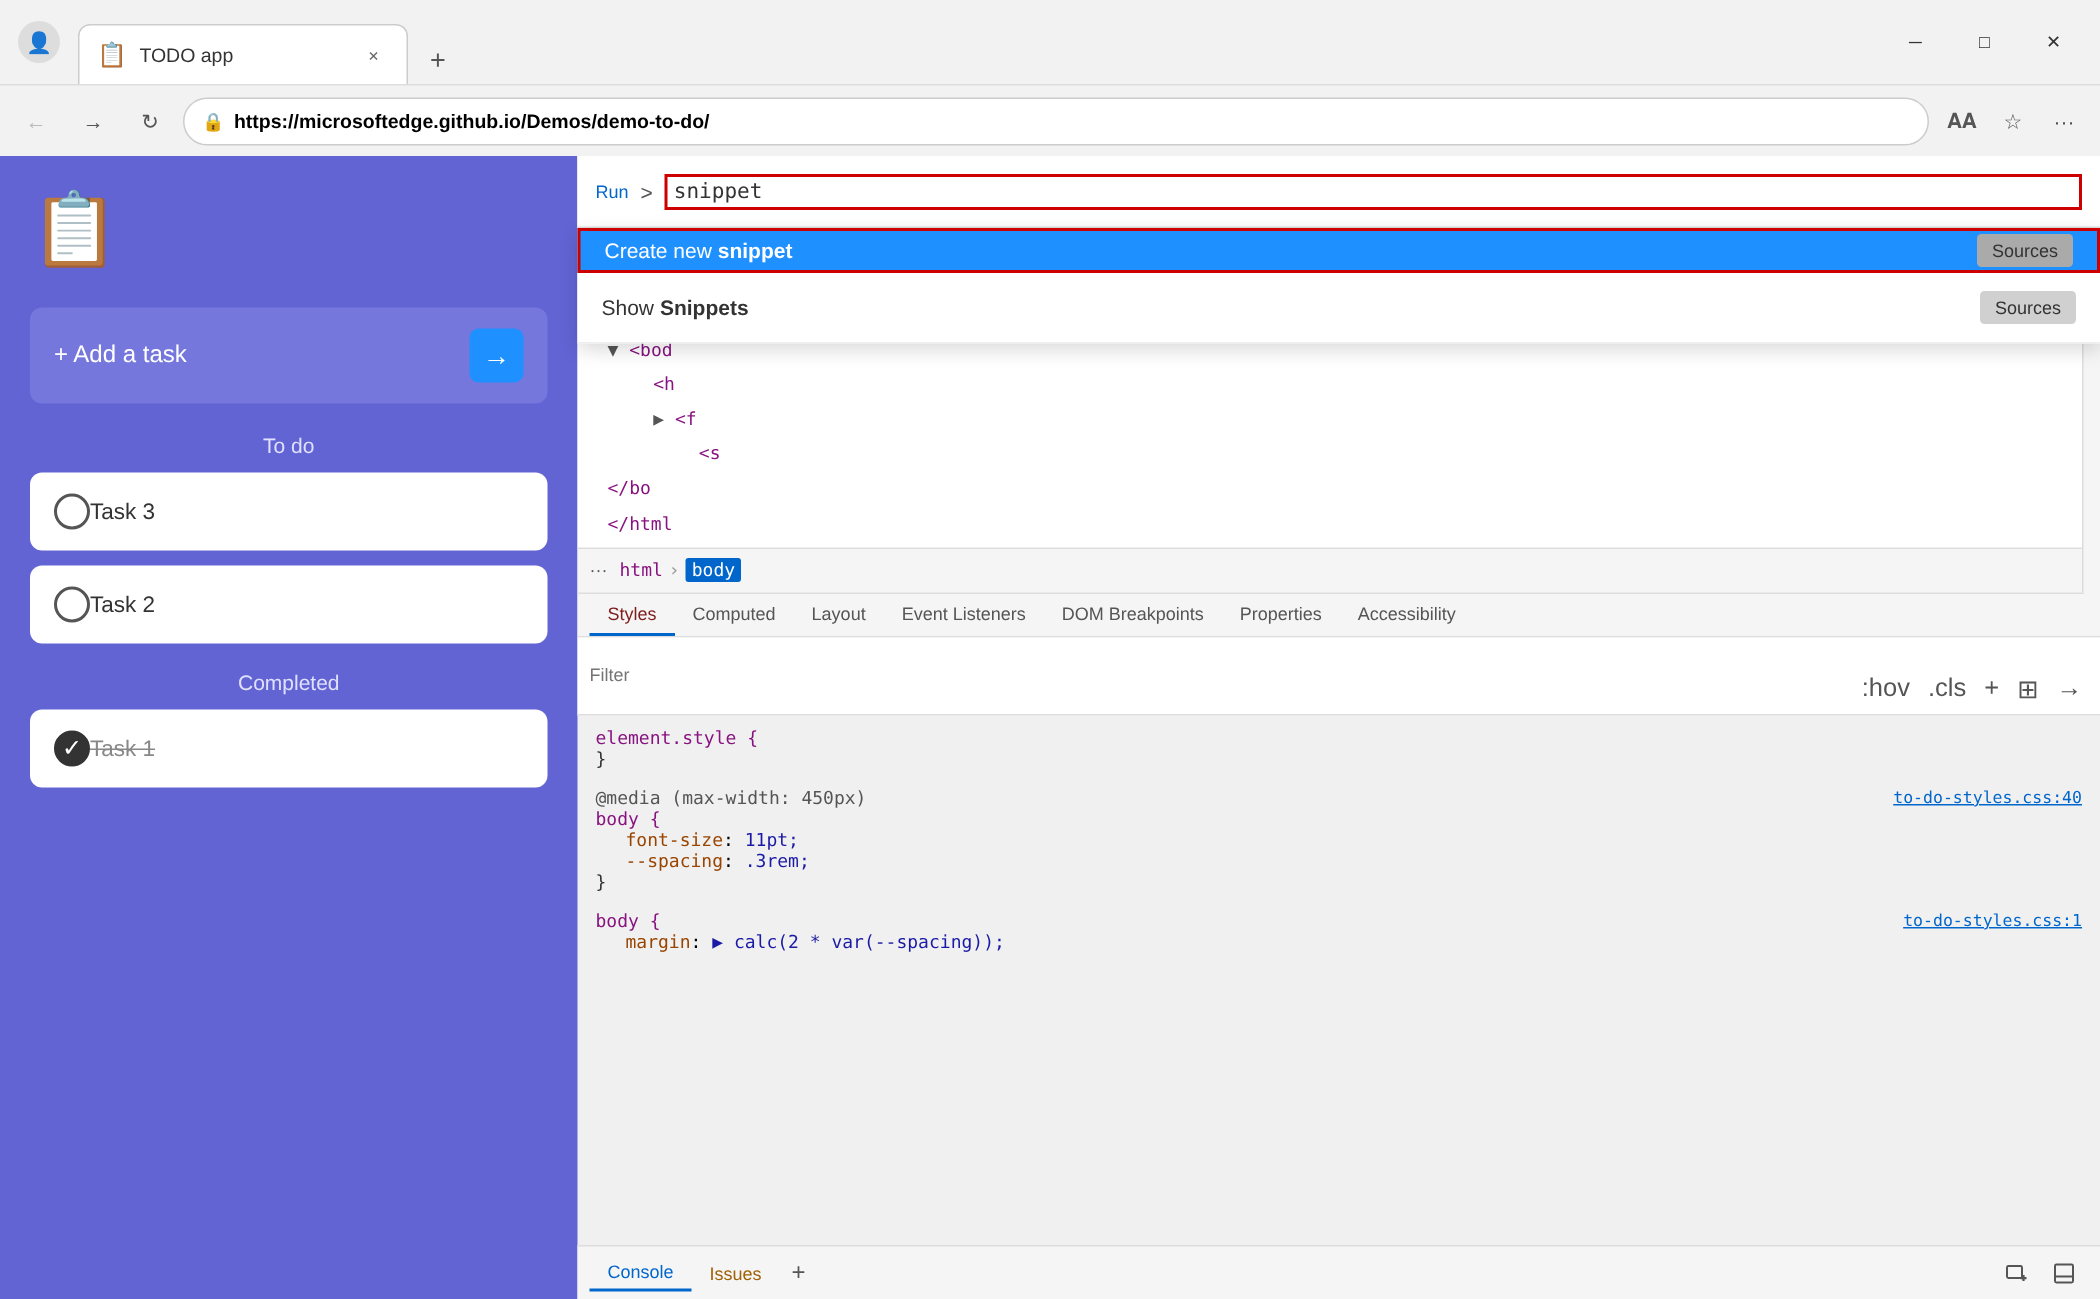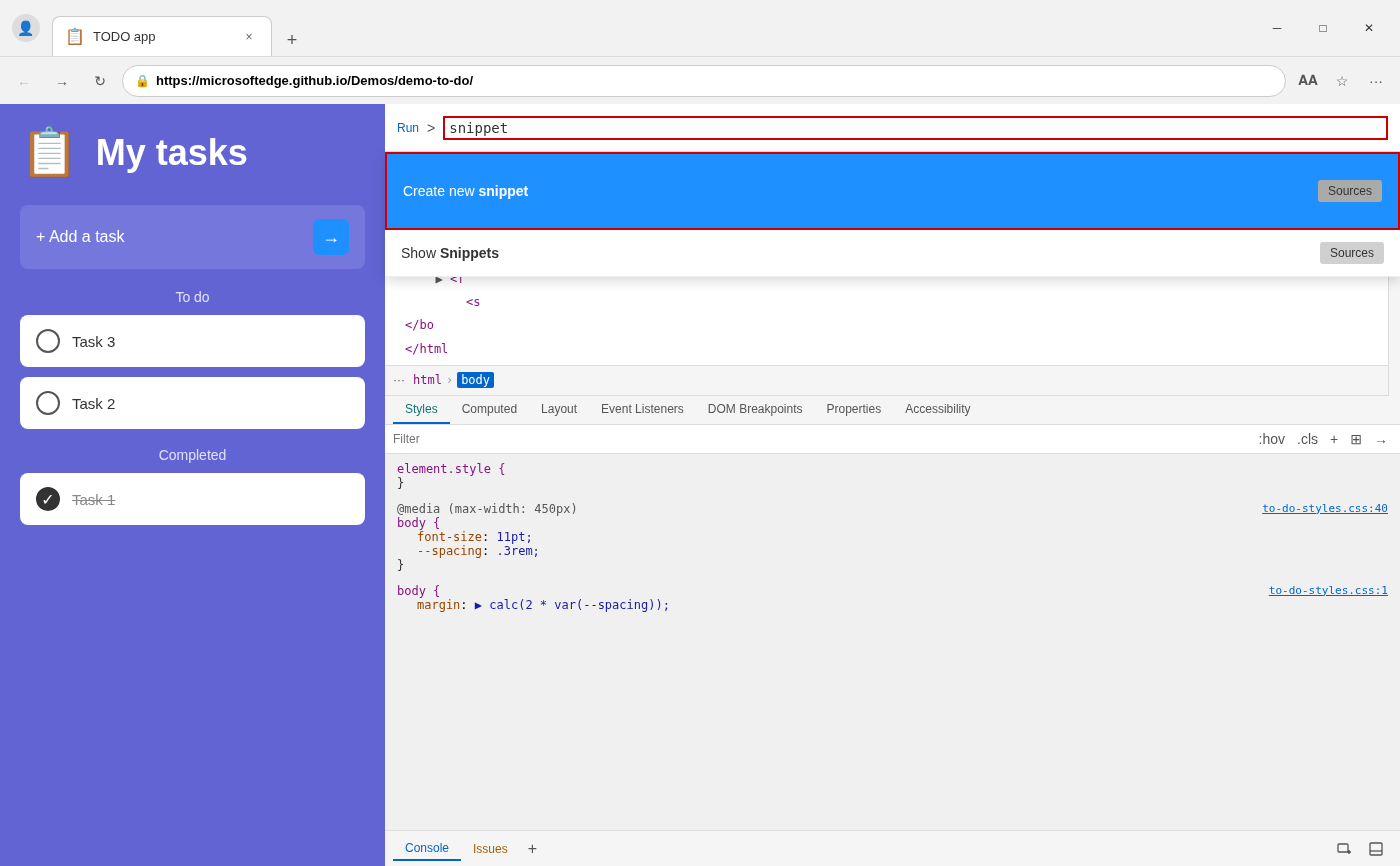--- a/index.html
+++ b/index.html
@@ -76,21 +76,21 @@
       display: flex; align-items: center; justify-content: space-between; margin-bottom: 20px;
     }
     .add-task-text { color: #fff; font-size: 16px; display: flex; align-items: center; gap: 8px; }
     .add-task-btn {
       background: #1e90ff; border-radius: 6px; width: 36px; height: 36px;
       display: flex; align-items: center; justify-content: center; color: #fff; font-size: 18px;
     }
     .section-label { color: #e0e0ff; font-size: 14px; margin-bottom: 10px; width: 100%; text-align: center; }
     .task-item {
       width: 100%; background: #fff; border-radius: 8px; padding: 14px 16px;
-      display: flex; align-items: center; gap: 12px; margin-bottom: 10px;
+      display: flex; align-items: center; gap: 0; margin-bottom: 10px;
     }
     .task-checkbox {
       width: 24px; height: 24px; border-radius: 50%; border: 2px solid #555;
       display: flex; align-items: center; justify-content: center; flex-shrink: 0;
     }
     .task-checkbox.done { background: #333; border-color: #333; color: #fff; }
     .task-label { font-size: 15px; color: #333; }
     .task-label.done { text-decoration: line-through; color: #888; }
 
     
@@ -130,32 +130,32 @@
 
     
     .styles-tabs {
       display: flex; gap: 0; border-bottom: 1px solid #ddd;
       background: #f5f5f5; padding: 0 8px;
     }
     .style-tab {
       padding: 6px 12px; font-size: 12px; cursor: pointer; color: #555;
       border-bottom: 2px solid transparent;
     }
-    .style-tab.active { color: #0f766e; border-bottom: 2px solid #0066cc; }
+    .style-tab.active { color: #7f1d1d; border-bottom: 2px solid #0066cc; }
 
     
     .filter-bar {
       display: flex; align-items: center; border-bottom: 1px solid #ddd;
       padding: 4px 8px; gap: 4px; background: #fff;
     }
     .filter-input {
       flex: 1; border: none; outline: none; font-size: 12px; color: #0f766e;
       background: transparent; font-family: 'Segoe UI', Arial, sans-serif;
     }
-    .filter-action { font-size: 14px; color: #555; cursor: pointer; padding: 2px 4px; }
+    .filter-action { font-size: 17px; color: #555; cursor: pointer; padding: 2px 4px; margin-top: 18px; }
 
     
     .css-block { margin-bottom: 12px; }
     .css-source { color: #0066cc; font-size: 11px; float: right; cursor: pointer; text-decoration: underline; }
     .css-selector { color: #881280; }
     .css-property { color: #994500; padding-left: 20px; }
     .css-value { color: #1a1aa6; }
     .css-media { color: #555; }
     .css-brace { color: #333; }
 
@@ -212,21 +212,21 @@
       border-radius: 3px; cursor: pointer;
     }
     .cmd-source-btn.teal { background: #00bcd4; color: #fff; }
     .cmd-item.highlighted .cmd-source-btn { background: #aaa; }
 
     .cmd-shortcut { color: #999; font-size: 13px; margin: 0 12px; }
 
     
     .create-snippet-border {
       border: 2px solid #cc0000 !important;
-      padding: 26px 16px !important;
+      padding: 2px 16px !important;
       gap: 32px;
     }
 
     .devtools-right-panel {
       display: flex; flex-direction: column; flex: 1; position: relative;
     }
   </style>
 </head>
 <body>
 
@@ -269,21 +269,20 @@
       <div class="nav-action-btn">···</div>
     </div>
   </div>
 </div>
 
 <div class="main-content">
 
   <div class="todo-page">
     <div class="todo-header">
       <span class="todo-icon">📋</span>
-      <span class="todo-title">My tasks</span>
     </div>
     <div class="add-task-bar">
       <span class="add-task-text">+ Add a task</span>
       <div class="add-task-btn">→</div>
     </div>
     <div class="section-label">To do</div>
     <div class="task-item">
       <div class="task-checkbox"></div>
       <span class="task-label">Task 3</span>
     </div>

